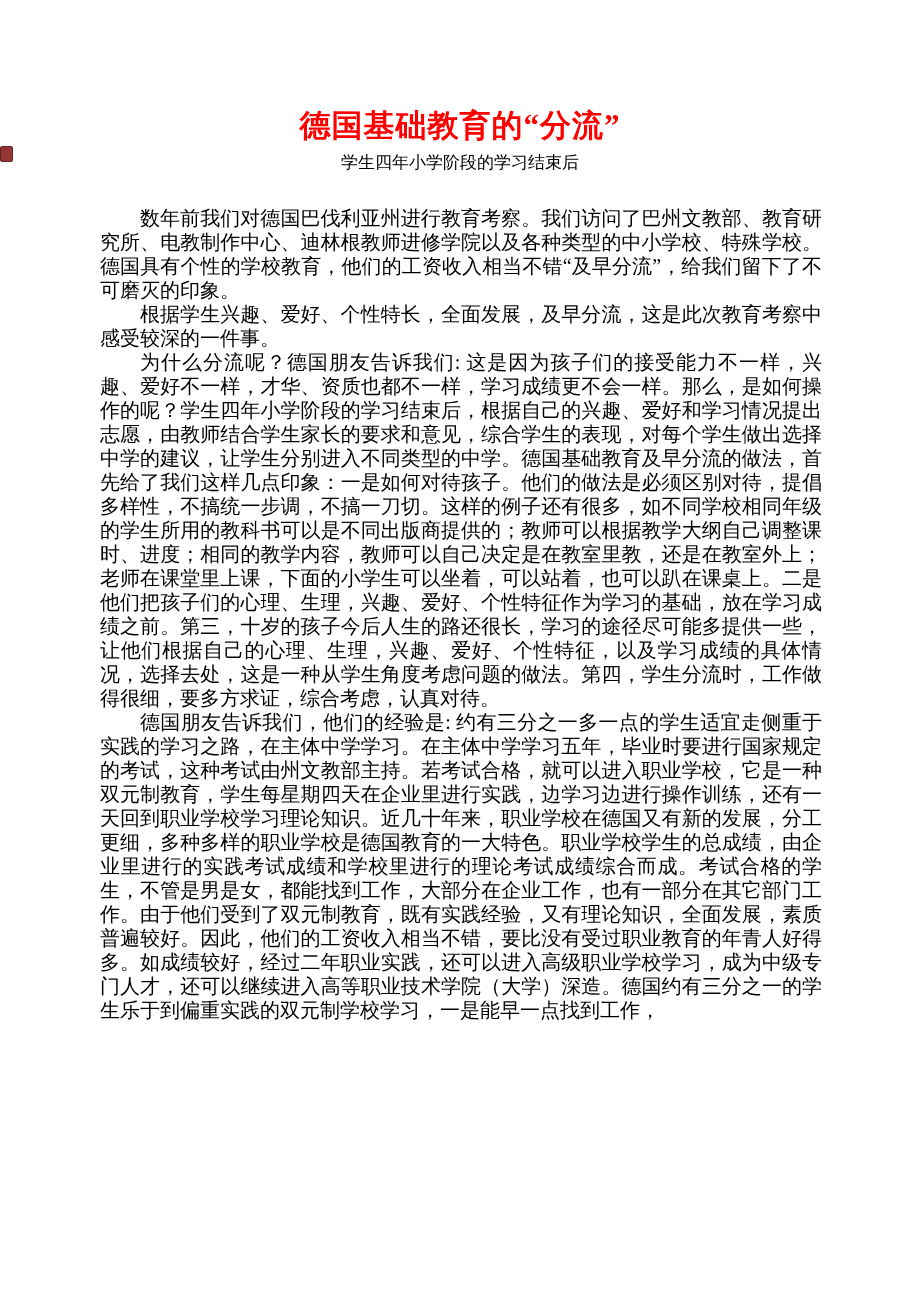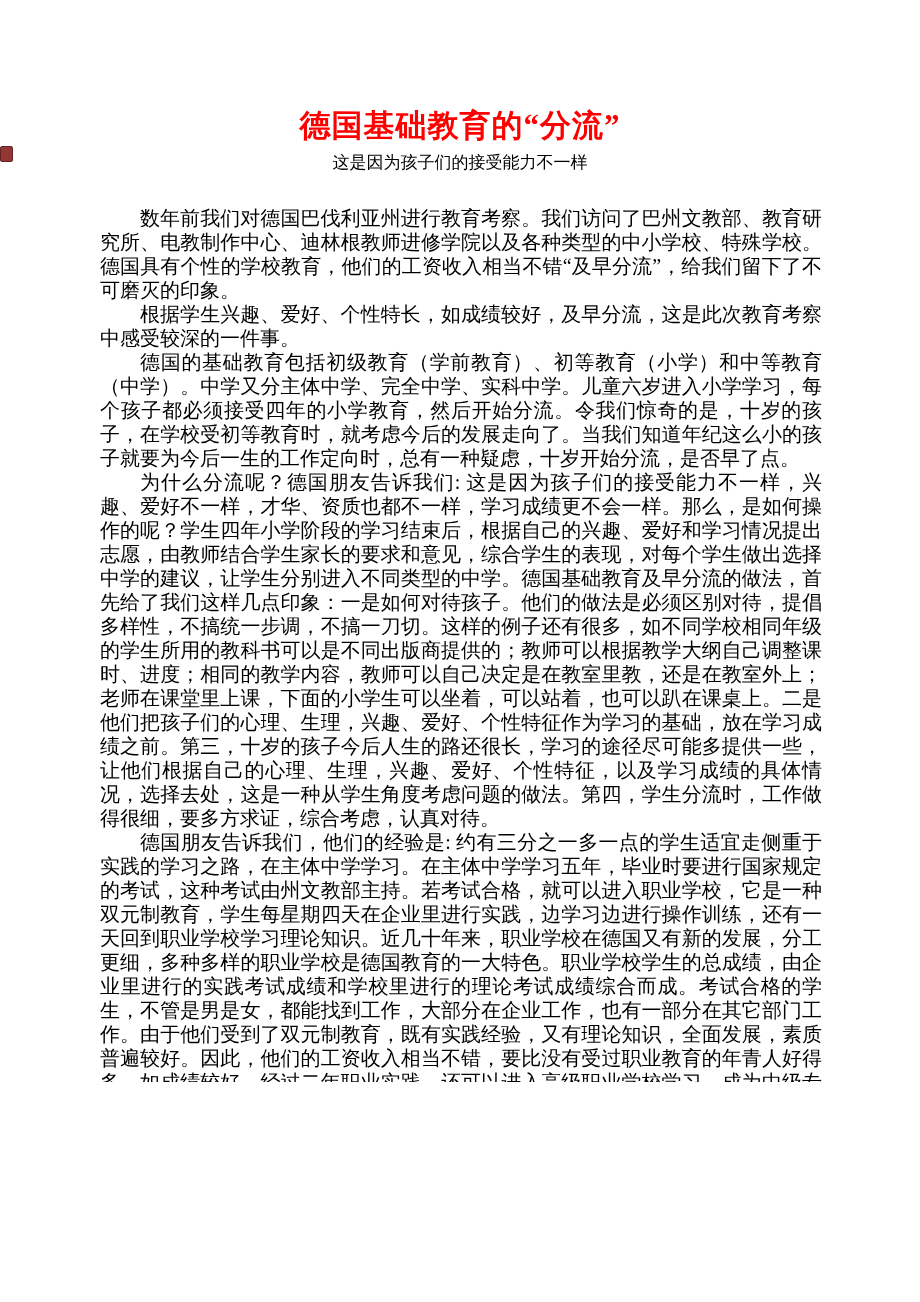--- a/index.html
+++ b/index.html
@@ -54,23 +54,22 @@
 </style>
 </head>
 <body>
 
 <div class="page">
 
   <span class="comment-marker"></span>
 
   <h1 class="title">德国基础教育的“分流”</h1>
 
-  <div class="byline">这是因为孩子们的接受能力不一样</div>
+  <div class="byline">学生四年小学阶段的学习结束后</div>
 
   <div class="body-text">
     <p>数年前我们对德国巴伐利亚州进行教育考察。我们访问了巴州文教部、教育研究所、电教制作中心、迪林根教师进修学院以及各种类型的中小学校、特殊学校。德国具有个性的学校教育，他们的工资收入相当不错“及早分流”，给我们留下了不可磨灭的印象。</p>
-    <p>根据学生兴趣、爱好、个性特长，如成绩较好，及早分流，这是此次教育考察中感受较深的一件事。</p>
-    <p>德国的基础教育包括初级教育（学前教育）、初等教育（小学）和中等教育（中学）。中学又分主体中学、完全中学、实科中学。儿童六岁进入小学学习，每个孩子都必须接受四年的小学教育，然后开始分流。令我们惊奇的是，十岁的孩子，在学校受初等教育时，就考虑今后的发展走向了。当我们知道年纪这么小的孩子就要为今后一生的工作定向时，总有一种疑虑，十岁开始分流，是否早了点。</p>
+    <p>根据学生兴趣、爱好、个性特长，全面发展，及早分流，这是此次教育考察中感受较深的一件事。</p>
     <p>为什么分流呢？德国朋友告诉我们: 这是因为孩子们的接受能力不一样，兴趣、爱好不一样，才华、资质也都不一样，学习成绩更不会一样。那么，是如何操作的呢？学生四年小学阶段的学习结束后，根据自己的兴趣、爱好和学习情况提出志愿，由教师结合学生家长的要求和意见，综合学生的表现，对每个学生做出选择中学的建议，让学生分别进入不同类型的中学。德国基础教育及早分流的做法，首先给了我们这样几点印象：一是如何对待孩子。他们的做法是必须区别对待，提倡多样性，不搞统一步调，不搞一刀切。这样的例子还有很多，如不同学校相同年级的学生所用的教科书可以是不同出版商提供的；教师可以根据教学大纲自己调整课时、进度；相同的教学内容，教师可以自己决定是在教室里教，还是在教室外上；老师在课堂里上课，下面的小学生可以坐着，可以站着，也可以趴在课桌上。二是他们把孩子们的心理、生理，兴趣、爱好、个性特征作为学习的基础，放在学习成绩之前。第三，十岁的孩子今后人生的路还很长，学习的途径尽可能多提供一些，让他们根据自己的心理、生理，兴趣、爱好、个性特征，以及学习成绩的具体情况，选择去处，这是一种从学生角度考虑问题的做法。第四，学生分流时，工作做得很细，要多方求证，综合考虑，认真对待。</p>
     <p>德国朋友告诉我们，他们的经验是: 约有三分之一多一点的学生适宜走侧重于实践的学习之路，在主体中学学习。在主体中学学习五年，毕业时要进行国家规定的考试，这种考试由州文教部主持。若考试合格，就可以进入职业学校，它是一种双元制教育，学生每星期四天在企业里进行实践，边学习边进行操作训练，还有一天回到职业学校学习理论知识。近几十年来，职业学校在德国又有新的发展，分工更细，多种多样的职业学校是德国教育的一大特色。职业学校学生的总成绩，由企业里进行的实践考试成绩和学校里进行的理论考试成绩综合而成。考试合格的学生，不管是男是女，都能找到工作，大部分在企业工作，也有一部分在其它部门工作。由于他们受到了双元制教育，既有实践经验，又有理论知识，全面发展，素质普遍较好。因此，他们的工资收入相当不错，要比没有受过职业教育的年青人好得多。如成绩较好，经过二年职业实践，还可以进入高级职业学校学习，成为中级专门人才，还可以继续进入高等职业技术学院（大学）深造。德国约有三分之一的学生乐于到偏重实践的双元制学校学习，一是能早一点找到工作，</p>
   </div>
 
 </div>
 
 </body></html>

